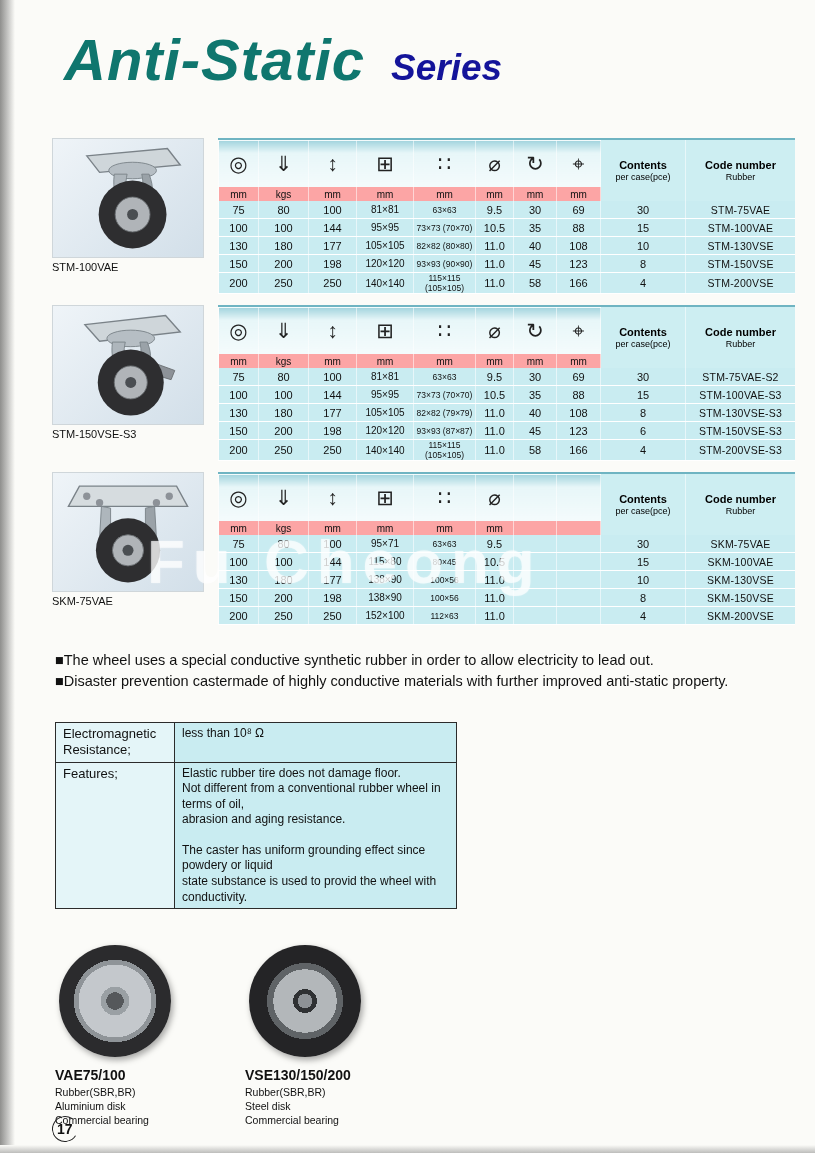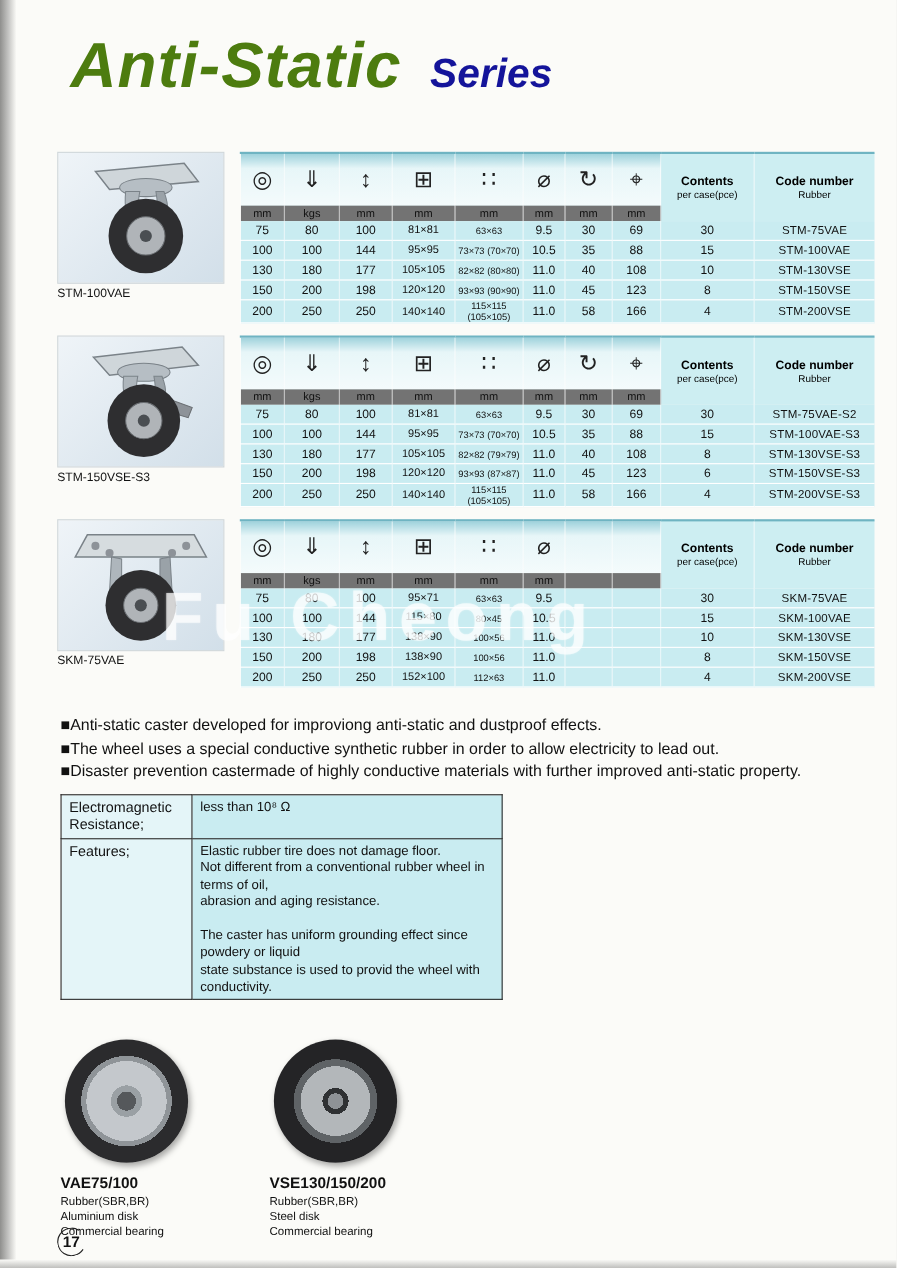--- a/index.html
+++ b/index.html
@@ -5,40 +5,40 @@
   html,body{margin:0;padding:0;}
   body{background:#e8e8e6;font-family:"Liberation Sans",sans-serif;color:#111;}
   .page{position:relative;width:815px;height:1153px;margin:0 auto;background:#fbfbf8;overflow:hidden;}
   .page::before{content:"";position:absolute;left:0;top:0;bottom:0;width:15px;
     background:linear-gradient(90deg,#8f8f8d,#c9c9c7 55%,#fbfbf8);z-index:10;}
   .page::after{content:"";position:absolute;left:0;right:0;bottom:0;height:8px;
     background:linear-gradient(0deg,#bdbdbb,#fbfbf8);z-index:10;}
 
   
   .title-block{position:absolute;left:64px;top:26px;display:flex;align-items:baseline;gap:26px;}
-  .title-main{font-size:58px;font-weight:bold;font-style:italic;color:#4d7c0f;letter-spacing:1px;}
+  .title-main{font-size:58px;font-weight:bold;font-style:italic;color:#0f766e;letter-spacing:1px;}
   .title-sub{font-size:37px;font-weight:bold;font-style:italic;color:#14149a;}
   .application{position:absolute;left:55px;top:100px;width:725px;font-size:15.5px;font-weight:bold;line-height:1.3;}
 
   
   .sections{position:absolute;left:52px;top:138px;width:745px;display:flex;flex-direction:column;gap:11px;}
   .section{display:flex;gap:8px;position:relative;}
   .img-col{width:158px;flex:0 0 158px;}
   .img-box{width:150px;height:118px;background:linear-gradient(135deg,#eff4f8,#d2dfe9);
     display:flex;align-items:center;justify-content:center;border:1px solid #cfd6da;}
   .img-label{font-size:11px;margin-top:3px;color:#111;}
 
   table.spec{border-collapse:collapse;table-layout:fixed;width:577px;flex:0 0 577px;align-self:flex-start;}
   table.spec th,table.spec td{padding:0;text-align:center;vertical-align:middle;font-weight:normal;
     border-left:1px solid rgba(255,255,255,.55);}
   tr.icon-row th{height:47px;background:linear-gradient(180deg,#9fd2dc 0%,#e7f6f8 28%,#f4fbfc 100%);
     border-top:2px solid #6fb4c2;font-size:21px;color:#222;line-height:1;}
   tr.icon-row th.hdr-right{background:#cdeef2;font-size:11px;font-weight:bold;line-height:1.2;color:#000;}
   tr.icon-row th.hdr-right .small{font-size:9px;font-weight:normal;}
-  tr.units-row td{height:14px;background:#737373;font-size:10px;}
+  tr.units-row td{height:14px;background:#fca5a5;font-size:10px;}
   tbody.rows td{height:17px;background:#c9ecf1;border-bottom:1px solid #ffffff;font-size:11px;}
   tbody.rows td:nth-child(5){font-size:8.5px;}
   tbody.rows td:nth-child(4){font-size:10px;}
   tbody.rows td:nth-child(10){font-size:10.5px;letter-spacing:.2px;}
 
   .watermark{position:absolute;left:95px;top:388px;font-size:62px;font-weight:bold;
     color:rgba(255,255,255,.66);letter-spacing:8px;z-index:6;pointer-events:none;white-space:nowrap;
     text-shadow:0 0 2px rgba(255,255,255,.4);}
 
   
@@ -457,21 +457,20 @@
               <td>SKM-200VSE</td>
             </tr>
           </tbody>
       </table>
     </div>
 
     <div class="watermark">Fu Cheong</div>
   </div>
 
   <div class="notes">
-      <div>■Anti-static caster developed for improviong anti-static and dustproof effects.</div>
       <div>■The wheel uses a special conductive synthetic rubber in order to allow electricity to lead out.</div>
       <div>■Disaster prevention castermade of highly conductive materials with further improved anti-static property.</div>
     </div>
 
   <table class="info">
     <tbody>
         <tr>
       <th>Electromagnetic Resistance;</th>
       <td>less than 10⁸ Ω</td>
     </tr>

